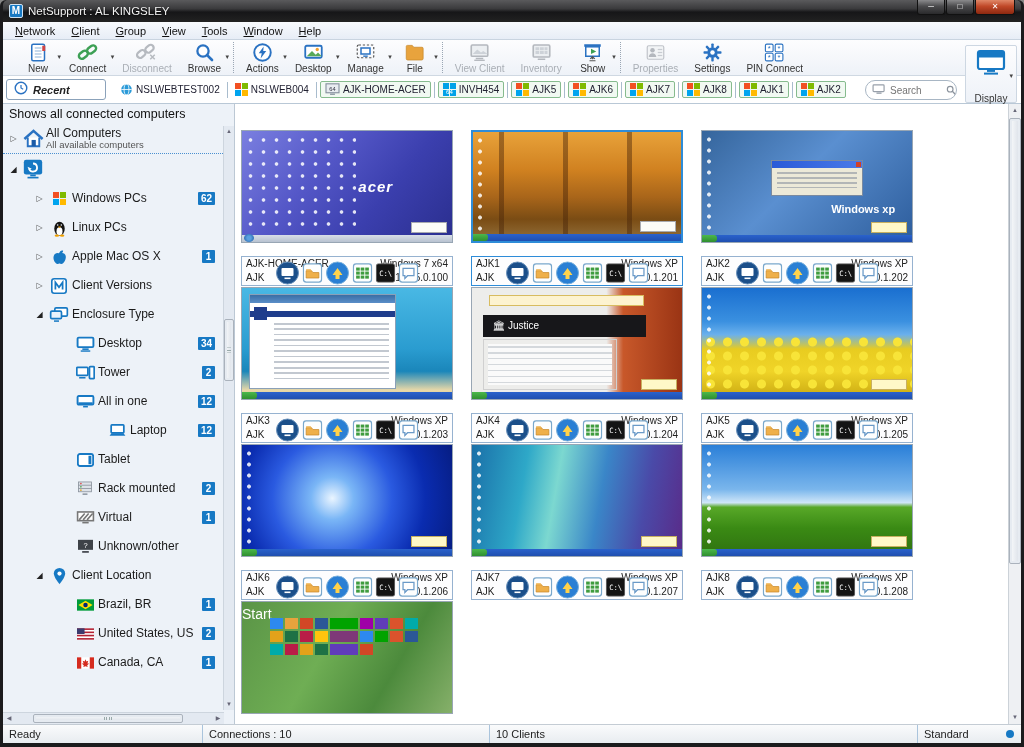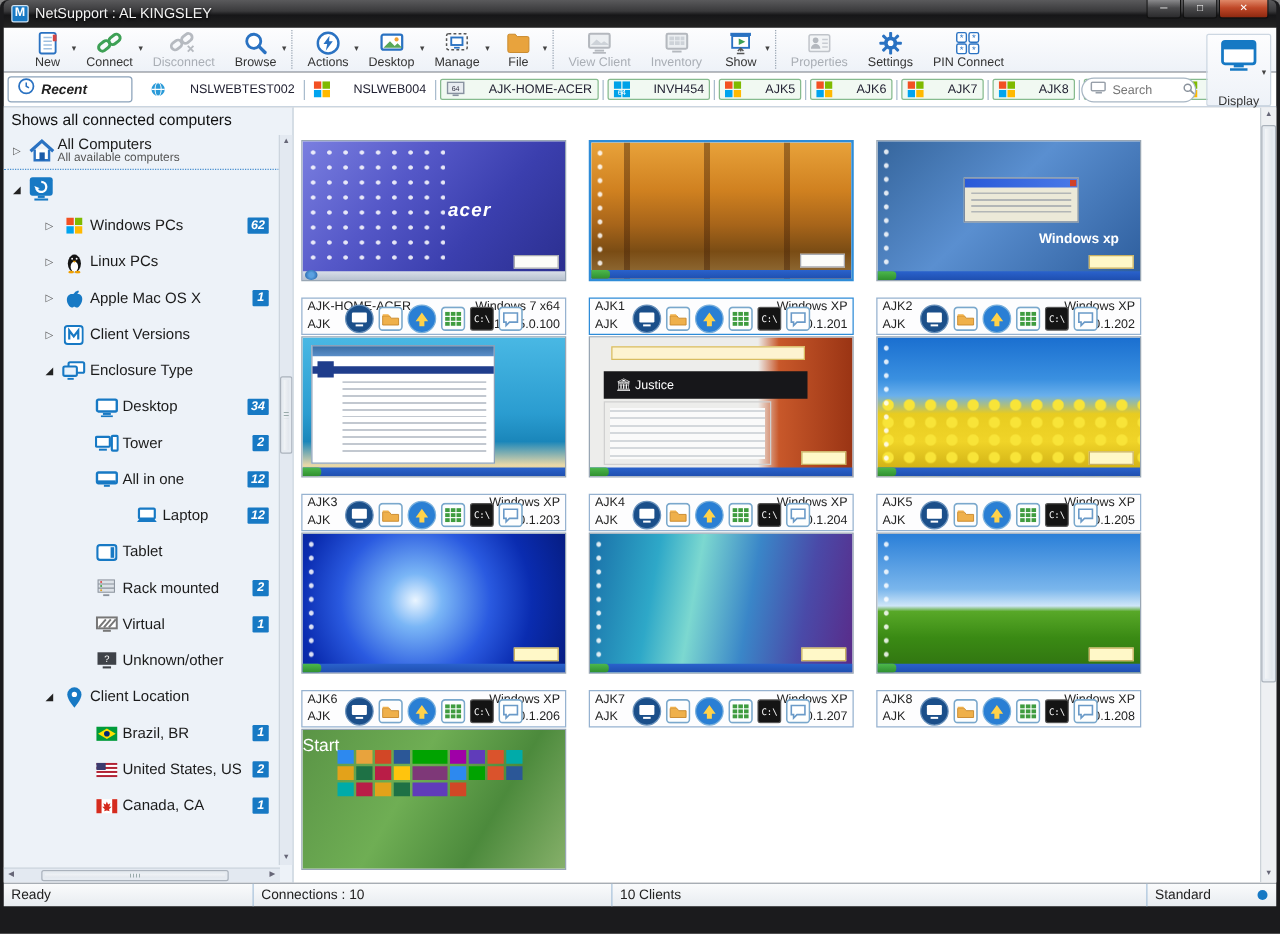--- a/index.html
+++ b/index.html
@@ -30,21 +30,21 @@
   .tbtn .tlabel { font-size:10px; color:#333; white-space:nowrap; margin-top:0px; }
   .tbtn.disabled .tlabel { color:#a9aeb5; }
   .tbtn .dd { position:absolute; right:0px; top:13px; font-size:7px; color:#444; }
   .tsep-v { border-left:1px dotted #9aa6b4; margin:2px 4px; }
   
   .tabbar { position:relative; height:28px; background:#ffffff; border-bottom:1px solid #b9c8d6;
     display:flex; align-items:center; padding-left:3px; }
   .recent-tab { display:flex; align-items:center; gap:5px; width:100px; height:21px; background:#fff;
     border:1px solid #8ba2ba; border-radius:3px; padding-left:7px; margin-right:10px; }
   .recent-tab .rlabel { font-size:11px; font-style:italic; font-weight:bold; color:#222; }
-  .tab { display:flex; align-items:center; gap:19px; padding:1px 4px; font-size:10px; color:#223; white-space:nowrap;text-align:center; }
+  .tab { display:flex; align-items:center; gap:3px; padding:1px 4px; font-size:10px; color:#223; white-space:nowrap;text-align:center; }
   .tab.boxed { border:1px solid #86bb8e; background:#f1f9f2; border-radius:2px; }
   .tab-sep { width:1px; height:16px; background:#a9bccd; margin:0 3px; }
   .searchbox { position:absolute; right:64px; top:4px; width:92px; height:20px; border:1px solid #a8b6c4;
     border-radius:10px; background:#fff; display:flex; align-items:center; padding:0 6px; gap:4px; }
   .searchbox input { border:none; outline:none; width:52px; font-size:10px; color:#555; background:transparent; font-family:"Liberation Sans",sans-serif;}
   .display-btn { position:absolute; right:4px; top:-31px; width:52px; height:58px; display:flex; flex-direction:column;
     align-items:center; justify-content:flex-start; padding-top:3px; background:linear-gradient(#fdfdfe,#eef2f8);
     border:1px solid #cdd7e2; border-radius:2px; z-index:5; }
   .display-btn .dlabel { font-size:10px; color:#333; margin-top:13px; }
   .display-btn .dd { position:absolute; right:3px; top:26px; font-size:7px; color:#444; }
@@ -56,21 +56,21 @@
   .tree { position:absolute; top:20px; bottom:12px; left:0; right:11px; overflow:hidden; }
   .trow { position:relative; display:flex; align-items:center; height:29px; }
   .trow.two { height:30px; }
   .arrow { width:13px; font-size:8px; color:#555; text-align:center; flex:0 0 13px; }
   .arrow.open { color:#222; }
   .ticon { width:26px; flex:0 0 26px; display:flex; justify-content:center; align-items:center; }
   .tlabels { display:flex; flex-direction:column; line-height:1.05; }
   .tlabel1 { font-size:12px; color:#1b1b1b; }
   .tlabel2 { font-size:9.5px; color:#555; }
   .badge { margin-left:auto; margin-right:8px; background:#1779c4; color:#fff; font-size:10px; font-weight:bold;
-    padding:1px 3px; min-width:13px; text-align:center; border-radius:1px;font-style:italic; }
+    padding:1px 3px; min-width:13px; text-align:center; border-radius:1px; }
   .dotted-sep { border-bottom:1px dotted #4a90d0; }
   
   .sb-vscroll { position:absolute; top:22px; bottom:14px; right:0; width:11px; background:#e3e9f1; border-left:1px solid #cdd5de; }
   .sb-vscroll .arr { position:absolute; left:0; width:10px; height:11px; font-size:6px; color:#667; text-align:center; line-height:11px; }
   .sb-vscroll .thumb { position:absolute; top:33%; left:0px; width:10px; height:62px; background:linear-gradient(90deg,#fafbfc,#d9dfe7);
     border:1px solid #aab2bc; border-radius:2px; }
   .grip { position:absolute; top:50%; left:2px; right:2px; height:5px; transform:translateY(-50%);
     background:repeating-linear-gradient(180deg,#9aa 0 1px,transparent 1px 2.4px); }
   .sb-hscroll { position:absolute; bottom:0; left:0; width:221px; height:12px; background:#e3e9f1; border-top:1px solid #cdd5de; }
   .sb-hscroll .arr { position:absolute; top:0; width:12px; height:11px; font-size:6px; color:#667; text-align:center; line-height:11px; }
@@ -162,20 +162,29 @@
   <div class="titlebar">
     <div class="app-logo">M</div>
     <div class="title-text">NetSupport : AL KINGSLEY</div>
     <div class="winbtns">
       <div class="wbtn">─</div>
       <div class="wbtn">□</div>
       <div class="wbtn close">✕</div>
     </div>
   </div>
 
+  <div class="menubar">
+      <span class="menu-item"><u>N</u>etwork</span>
+      <span class="menu-item"><u>C</u>lient</span>
+      <span class="menu-item"><u>G</u>roup</span>
+      <span class="menu-item"><u>V</u>iew</span>
+      <span class="menu-item"><u>T</u>ools</span>
+      <span class="menu-item"><u>W</u>indow</span>
+      <span class="menu-item"><u>H</u>elp</span>
+    </div>
 
   <div class="toolbar">
       <div class="tbtn">
         <span class="tico">
           <svg viewBox="0 0 28 28" width="21" height="21">
             <rect x="5" y="3" width="17" height="22" rx="2" fill="#fff" stroke="#2a72c2" stroke-width="2"></rect>
             <g stroke="#9fc0e0" stroke-width="1.6">
               <line x1="9" y1="8" x2="18" y2="8"></line>
               <line x1="9" y1="12" x2="18" y2="12"></line>
               <line x1="9" y1="16" x2="18" y2="16"></line>

